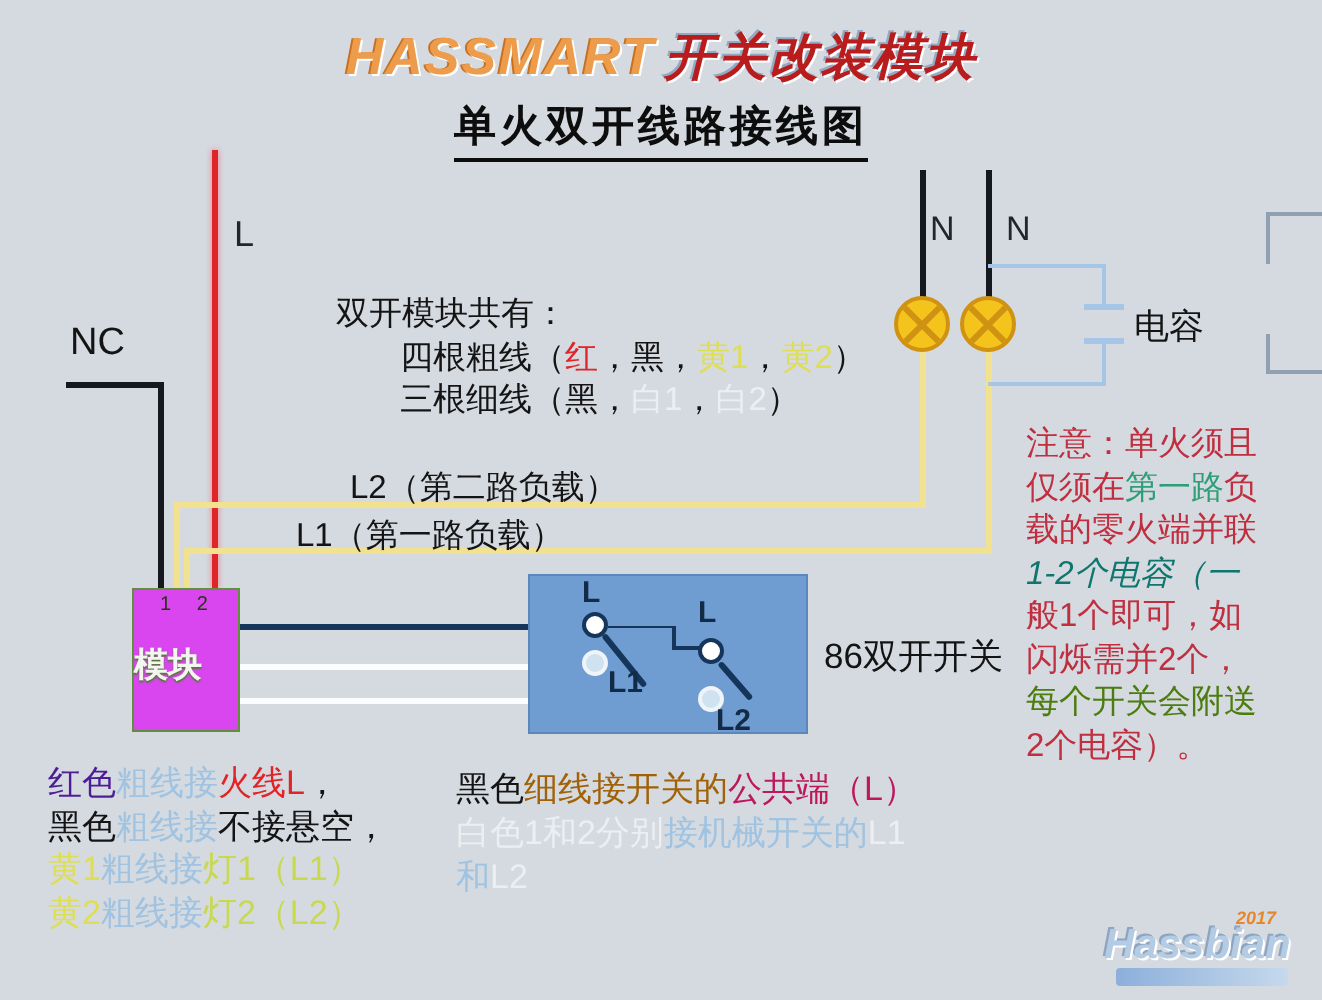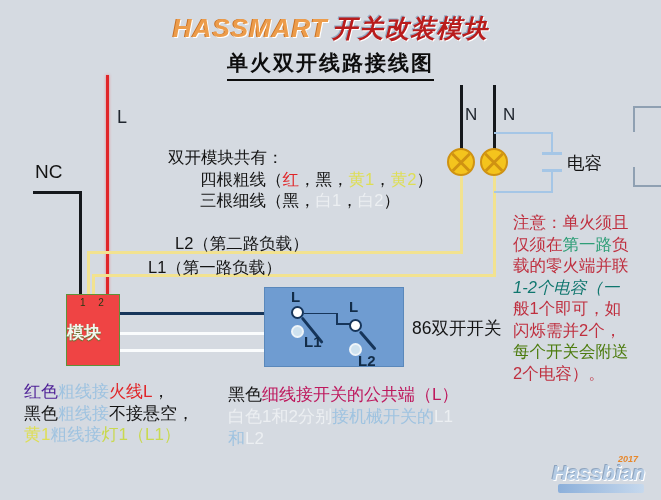--- a/index.html
+++ b/index.html
@@ -26,21 +26,21 @@
   .w-white{background:#fafcfd;}
   .w-cap{background:#a5c6e6;}
   .w-gray{background:#8fa0b2;}
 
   .lamp{position:absolute;width:28px;height:28px;border-radius:50%;background:#f4c41d;
         border:2px solid #cf9212;overflow:hidden;}
   .lamp::before,.lamp::after{content:"";position:absolute;left:-4px;right:-4px;top:50%;
         height:3px;margin-top:-1.5px;background:#cf9212;}
   .lamp::before{transform:rotate(45deg);} .lamp::after{transform:rotate(-45deg);}
 
-  #module{position:absolute;left:66px;top:294px;width:54px;height:72px;background:#ef4444;
+  #module{position:absolute;left:66px;top:294px;width:54px;height:72px;background:#d946ef;
         border:1px solid #5f9139;text-decoration:underline;}
   #module .pins{position:absolute;left:13px;top:2px;font-size:10px;color:#1e3a12;letter-spacing:5px;}
   #module .mlabel{position:absolute;left:0;top:26px;width:100%;text-align:left;color:#f2f6ee;
         font-weight:bold;font-size:17px;text-shadow:0 1px 1px #4c7a2c;}
 
   #switchbox{position:absolute;left:264px;top:287px;width:140px;height:80px;background:#6f9cd1;
         border:1px solid #5a88bb;}
   .term{position:absolute;width:13px;height:13px;border-radius:50%;background:#fff;
         border:2.5px solid #16355a;}
   .term-pale{position:absolute;width:13px;height:13px;border-radius:50%;background:#cfe2ef;
@@ -153,24 +153,25 @@
     <div><span style="color: rgb(191, 47, 63);">般1个即可，如</span></div>
     <div><span style="color: rgb(191, 47, 63);">闪烁需并2个，</span></div>
     <div><span style="color: #4d7c0f;">每个开关会附送</span></div>
     <div><span style="color: rgb(191, 47, 63);">2个电容）。</span></div>
   </div>
 
   <div id="legend-left">
     <div><span style="color: #4c1d95;">红色</span><span style="color: rgb(159, 195, 224);">粗线接</span><span style="color: rgb(224, 37, 40);">火线L</span><span style="color: rgb(20, 20, 20);">，</span></div>
     <div><span style="color: rgb(20, 20, 20);">黑色</span><span style="color: rgb(159, 195, 224);">粗线接</span><span style="color: rgb(20, 20, 20);">不接悬空，</span></div>
     <div><span style="color: rgb(222, 222, 85);">黄1</span><span style="color: rgb(159, 195, 224);">粗线接</span><span style="color: rgb(201, 217, 79);">灯1（L1）</span></div>
+    <div><span style="color: rgb(222, 222, 85);">黄2</span><span style="color: rgb(159, 195, 224);">粗线接</span><span style="color: rgb(201, 217, 79);">灯2（L2）</span></div>
   </div>
 
   <div id="legend-mid">
-    <div><span style="color: rgb(20, 20, 20);">黑色</span><span style="color: #be185d;">细线接开关的</span><span style="color: #be185d;">公共端（L）</span></div>
+    <div><span style="color: rgb(20, 20, 20);">黑色</span><span style="color: #a16207;">细线接开关的</span><span style="color: #be185d;">公共端（L）</span></div>
     <div><span style="color: rgb(236, 239, 242);">白色1和2分别</span><span style="color: rgb(159, 195, 224);">接机械开关的</span><span style="color: rgb(236, 239, 242);">L1</span></div>
     <div><span style="color: rgb(159, 195, 224);">和</span><span style="color: rgb(236, 239, 242);">L2</span></div>
   </div>
 
   <div id="watermark">
     <span class="wm-badge">2017</span>
     <span class="wm-text">Hassbian</span>
     <span class="wm-bar"></span>
   </div>
 

